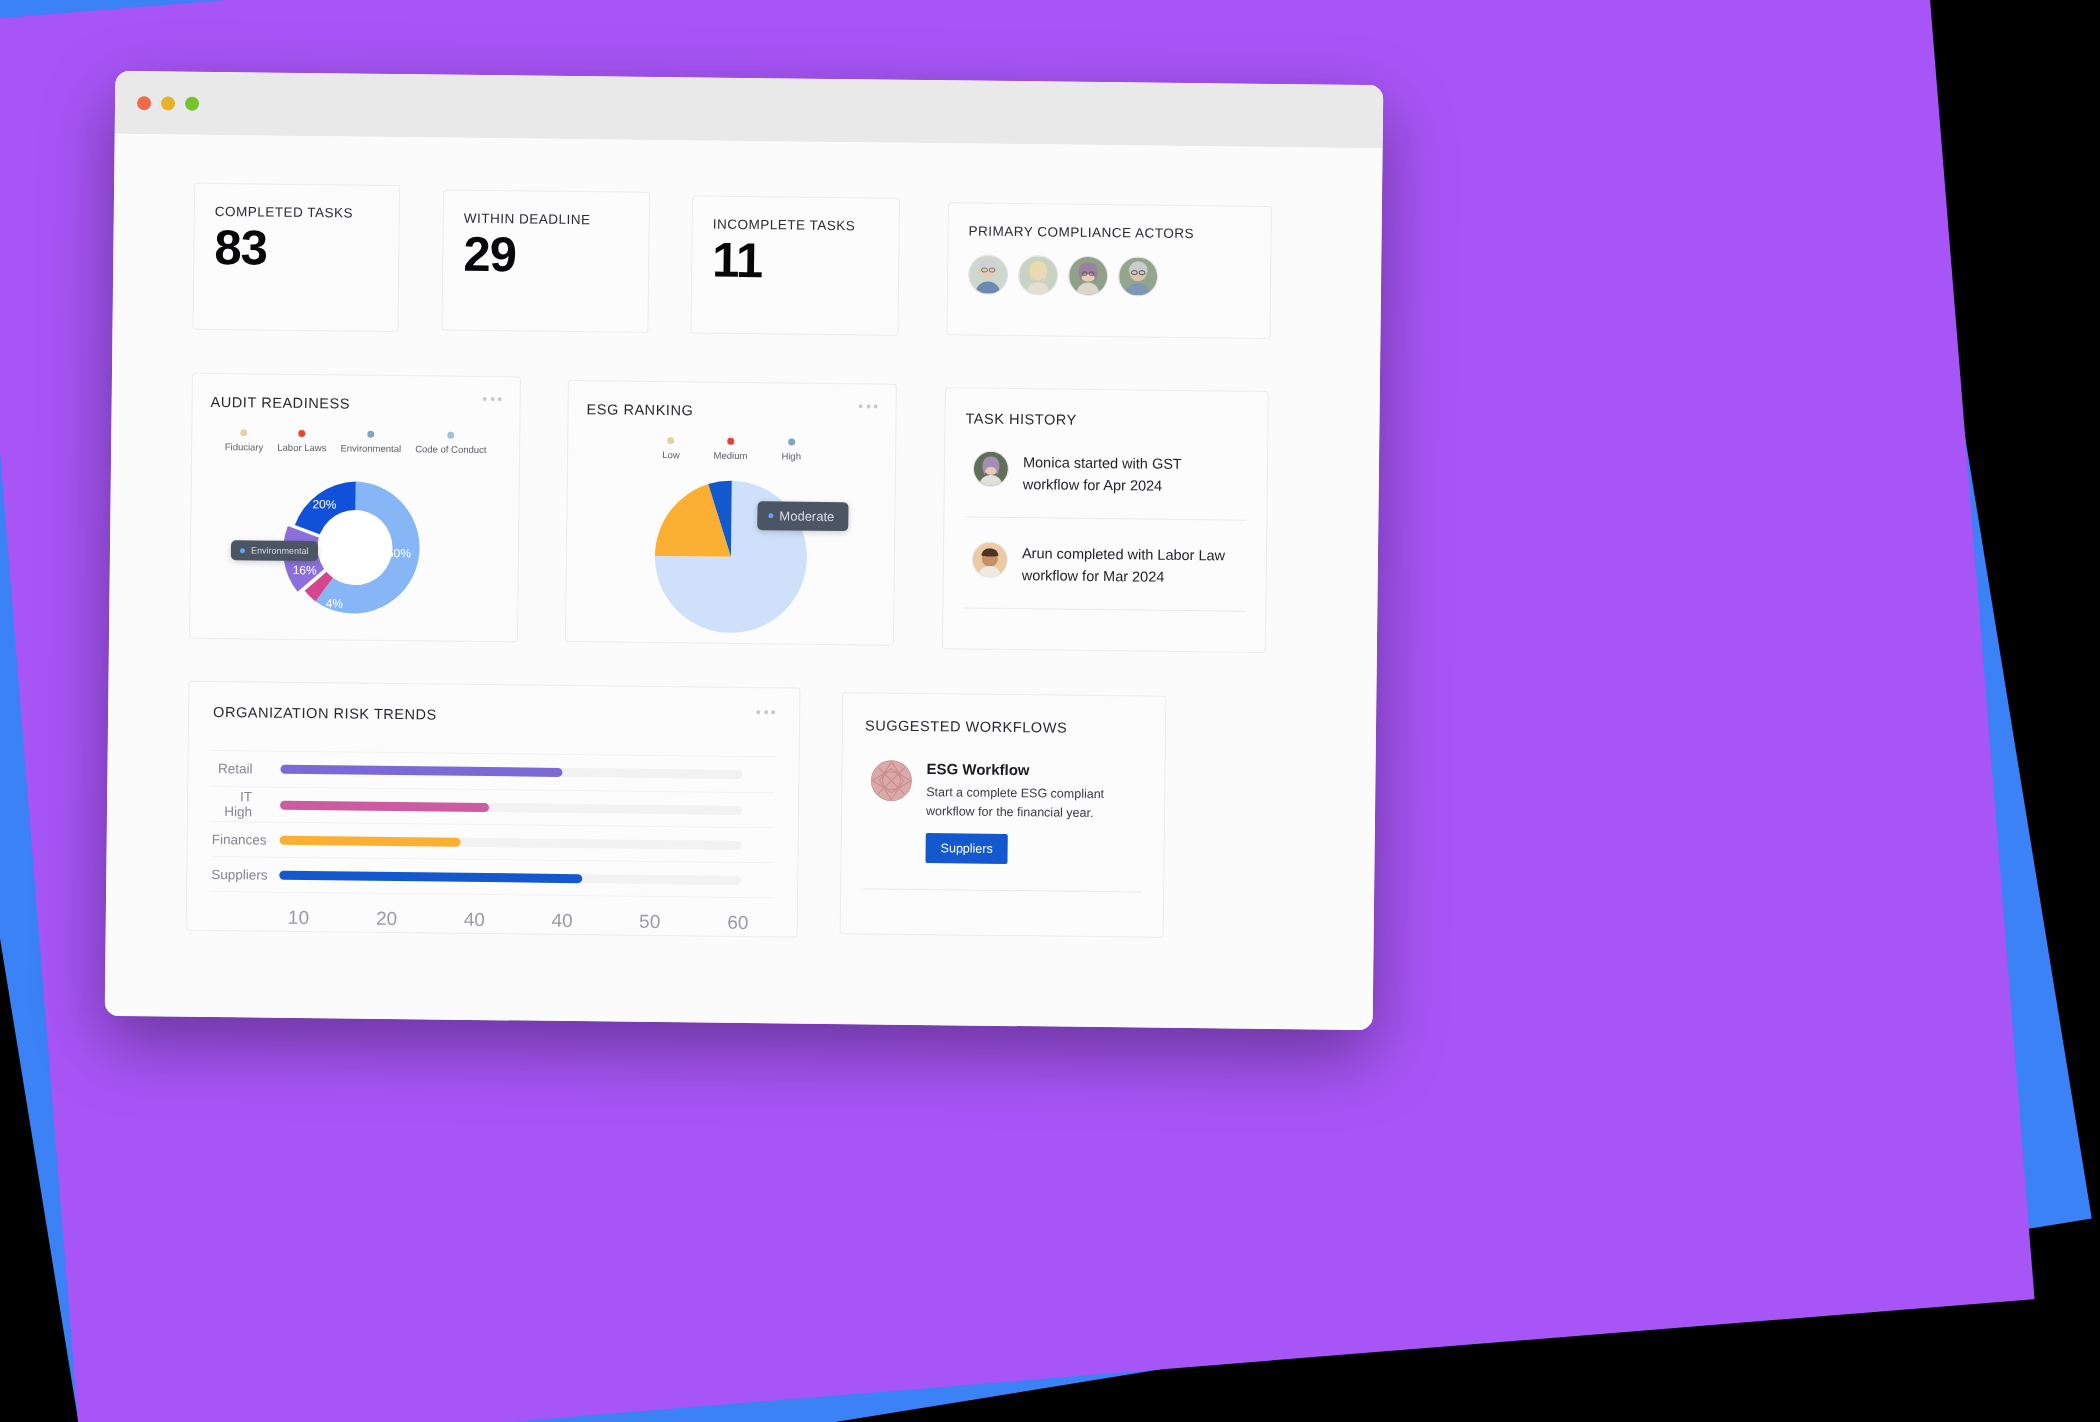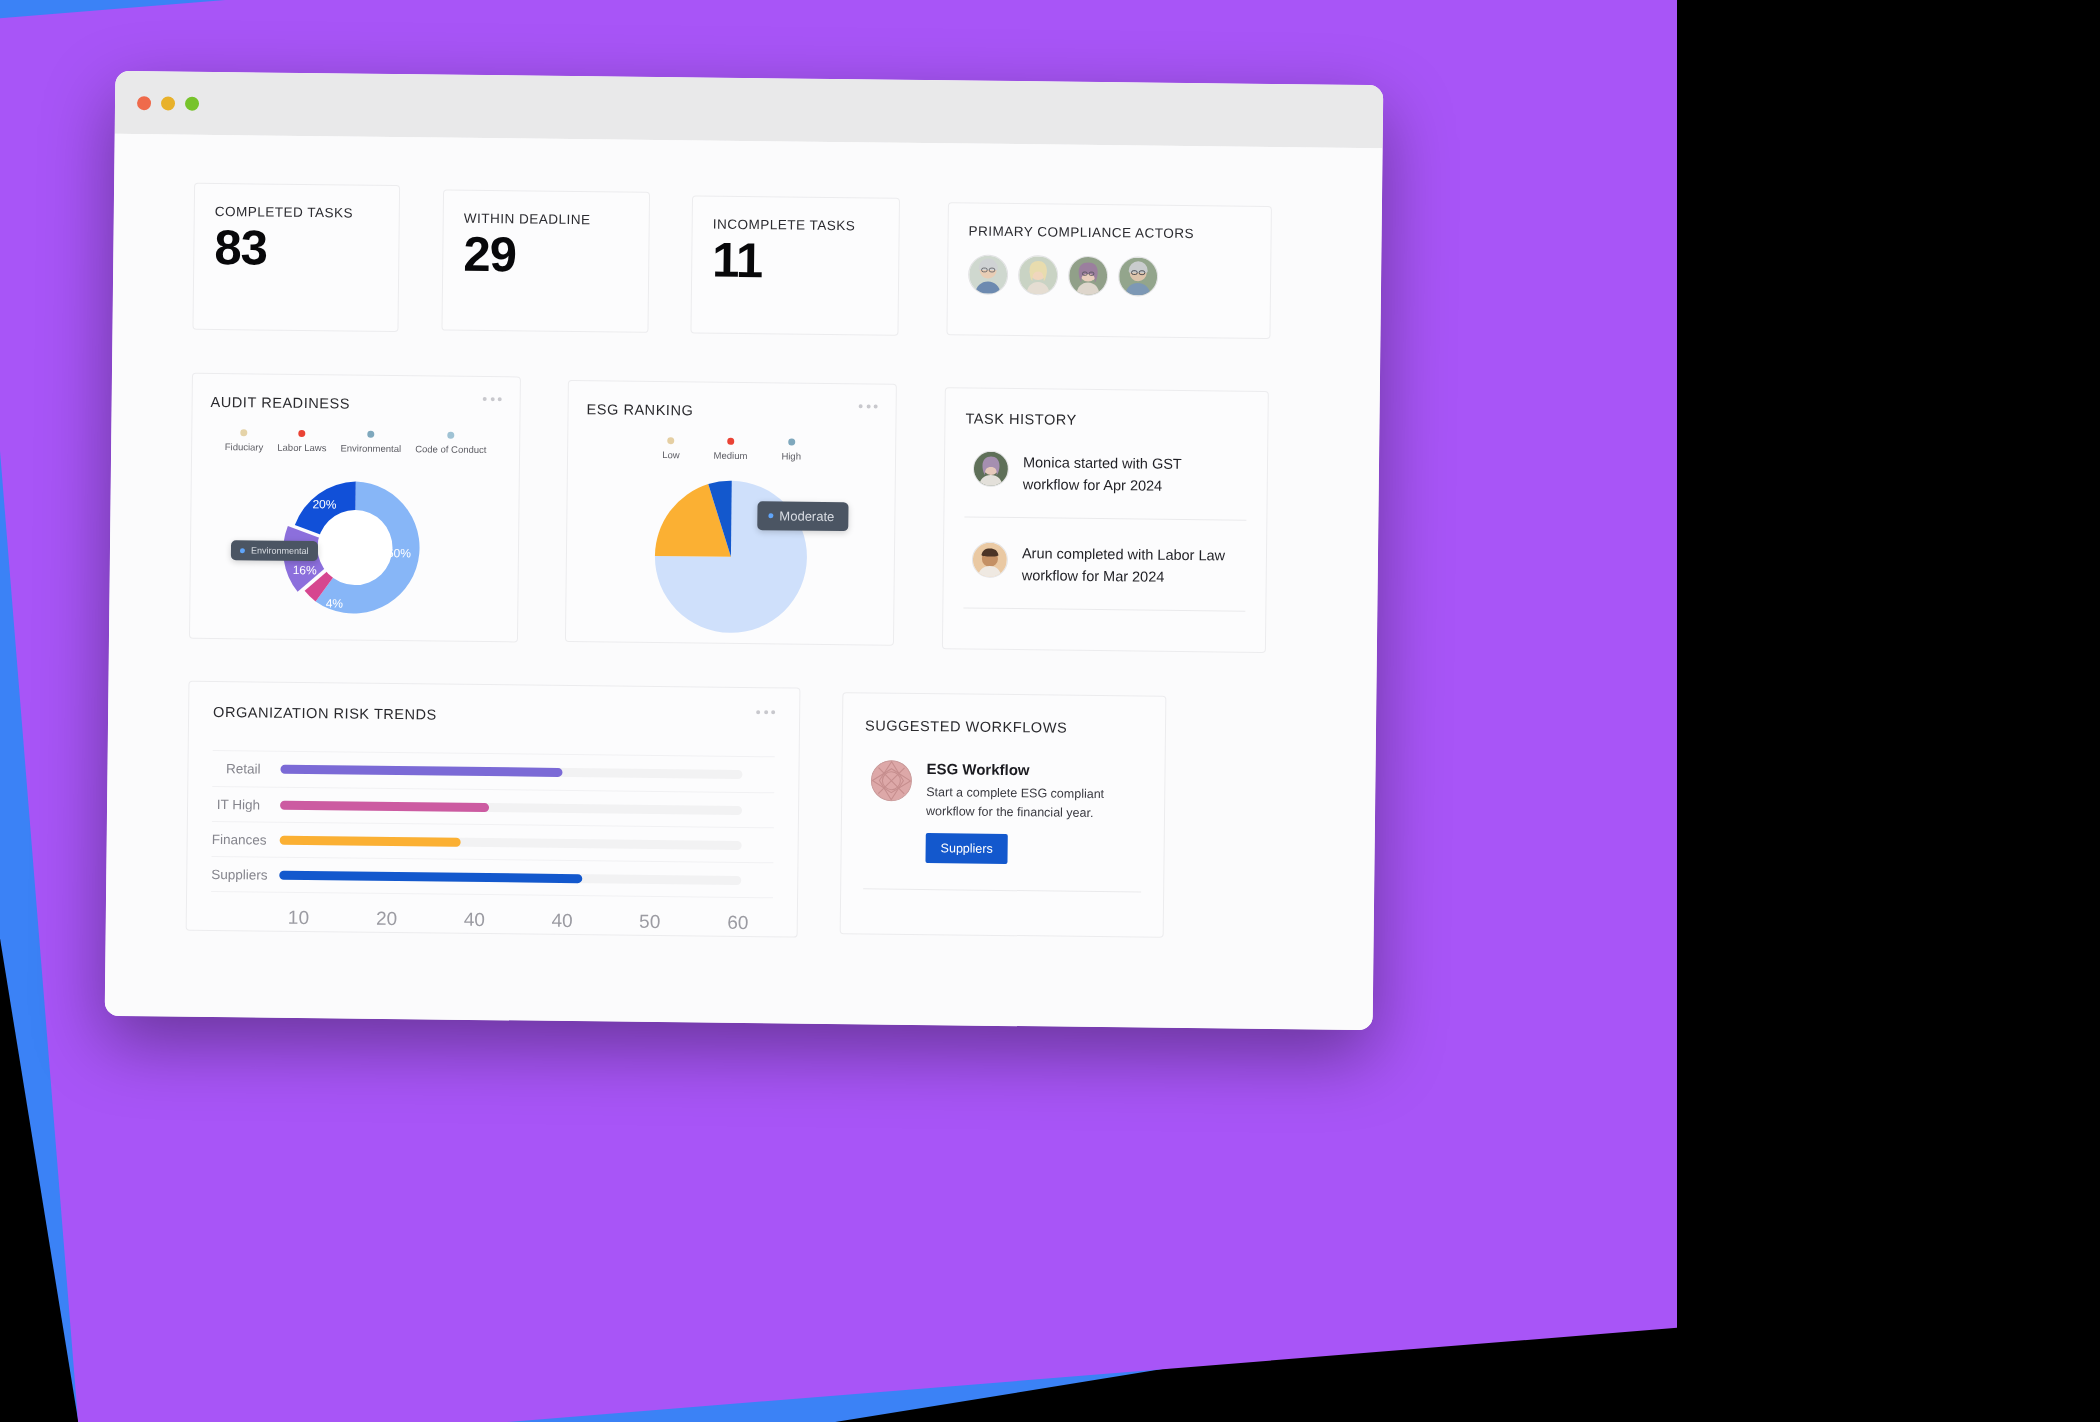--- a/index.html
+++ b/index.html
@@ -7,21 +7,21 @@
   html, body {
     width: 2100px;
     height: 1422px;
     overflow: hidden;
     background: #000000;
     font-family: "Liberation Sans", sans-serif;
   }
 
   #stage {
     position: relative;
-    width: 1677px;
+    width: 2100px;
     height: 1422px;
     background: #000000;
     overflow: hidden;
   }
 
   
   .bg-shape { position: absolute; }
 
   #shape-blue {
     left: -40px;
@@ -233,21 +233,21 @@
     display: flex;
     align-items: center;
     height: 35px;
     position: relative;
   }
   .bar-row + .bar-row { border-top: 1px solid #f1f1f3; }
   #risk-chart .bar-rows { border-top: 1px solid #f1f1f3; border-bottom: 1px solid #f1f1f3; }
   .bar-label {
     width: 68px;
     text-align: right;
-    padding-right: 20px;
+    padding-right: 28px;
     font-size: 13.5px;
     color: #85858d;
     flex: none;
   }
   .bar-track {
     flex: 1;
     height: 9px;
     background: #f2f2f3;
     border-radius: 5px;
     position: relative;

